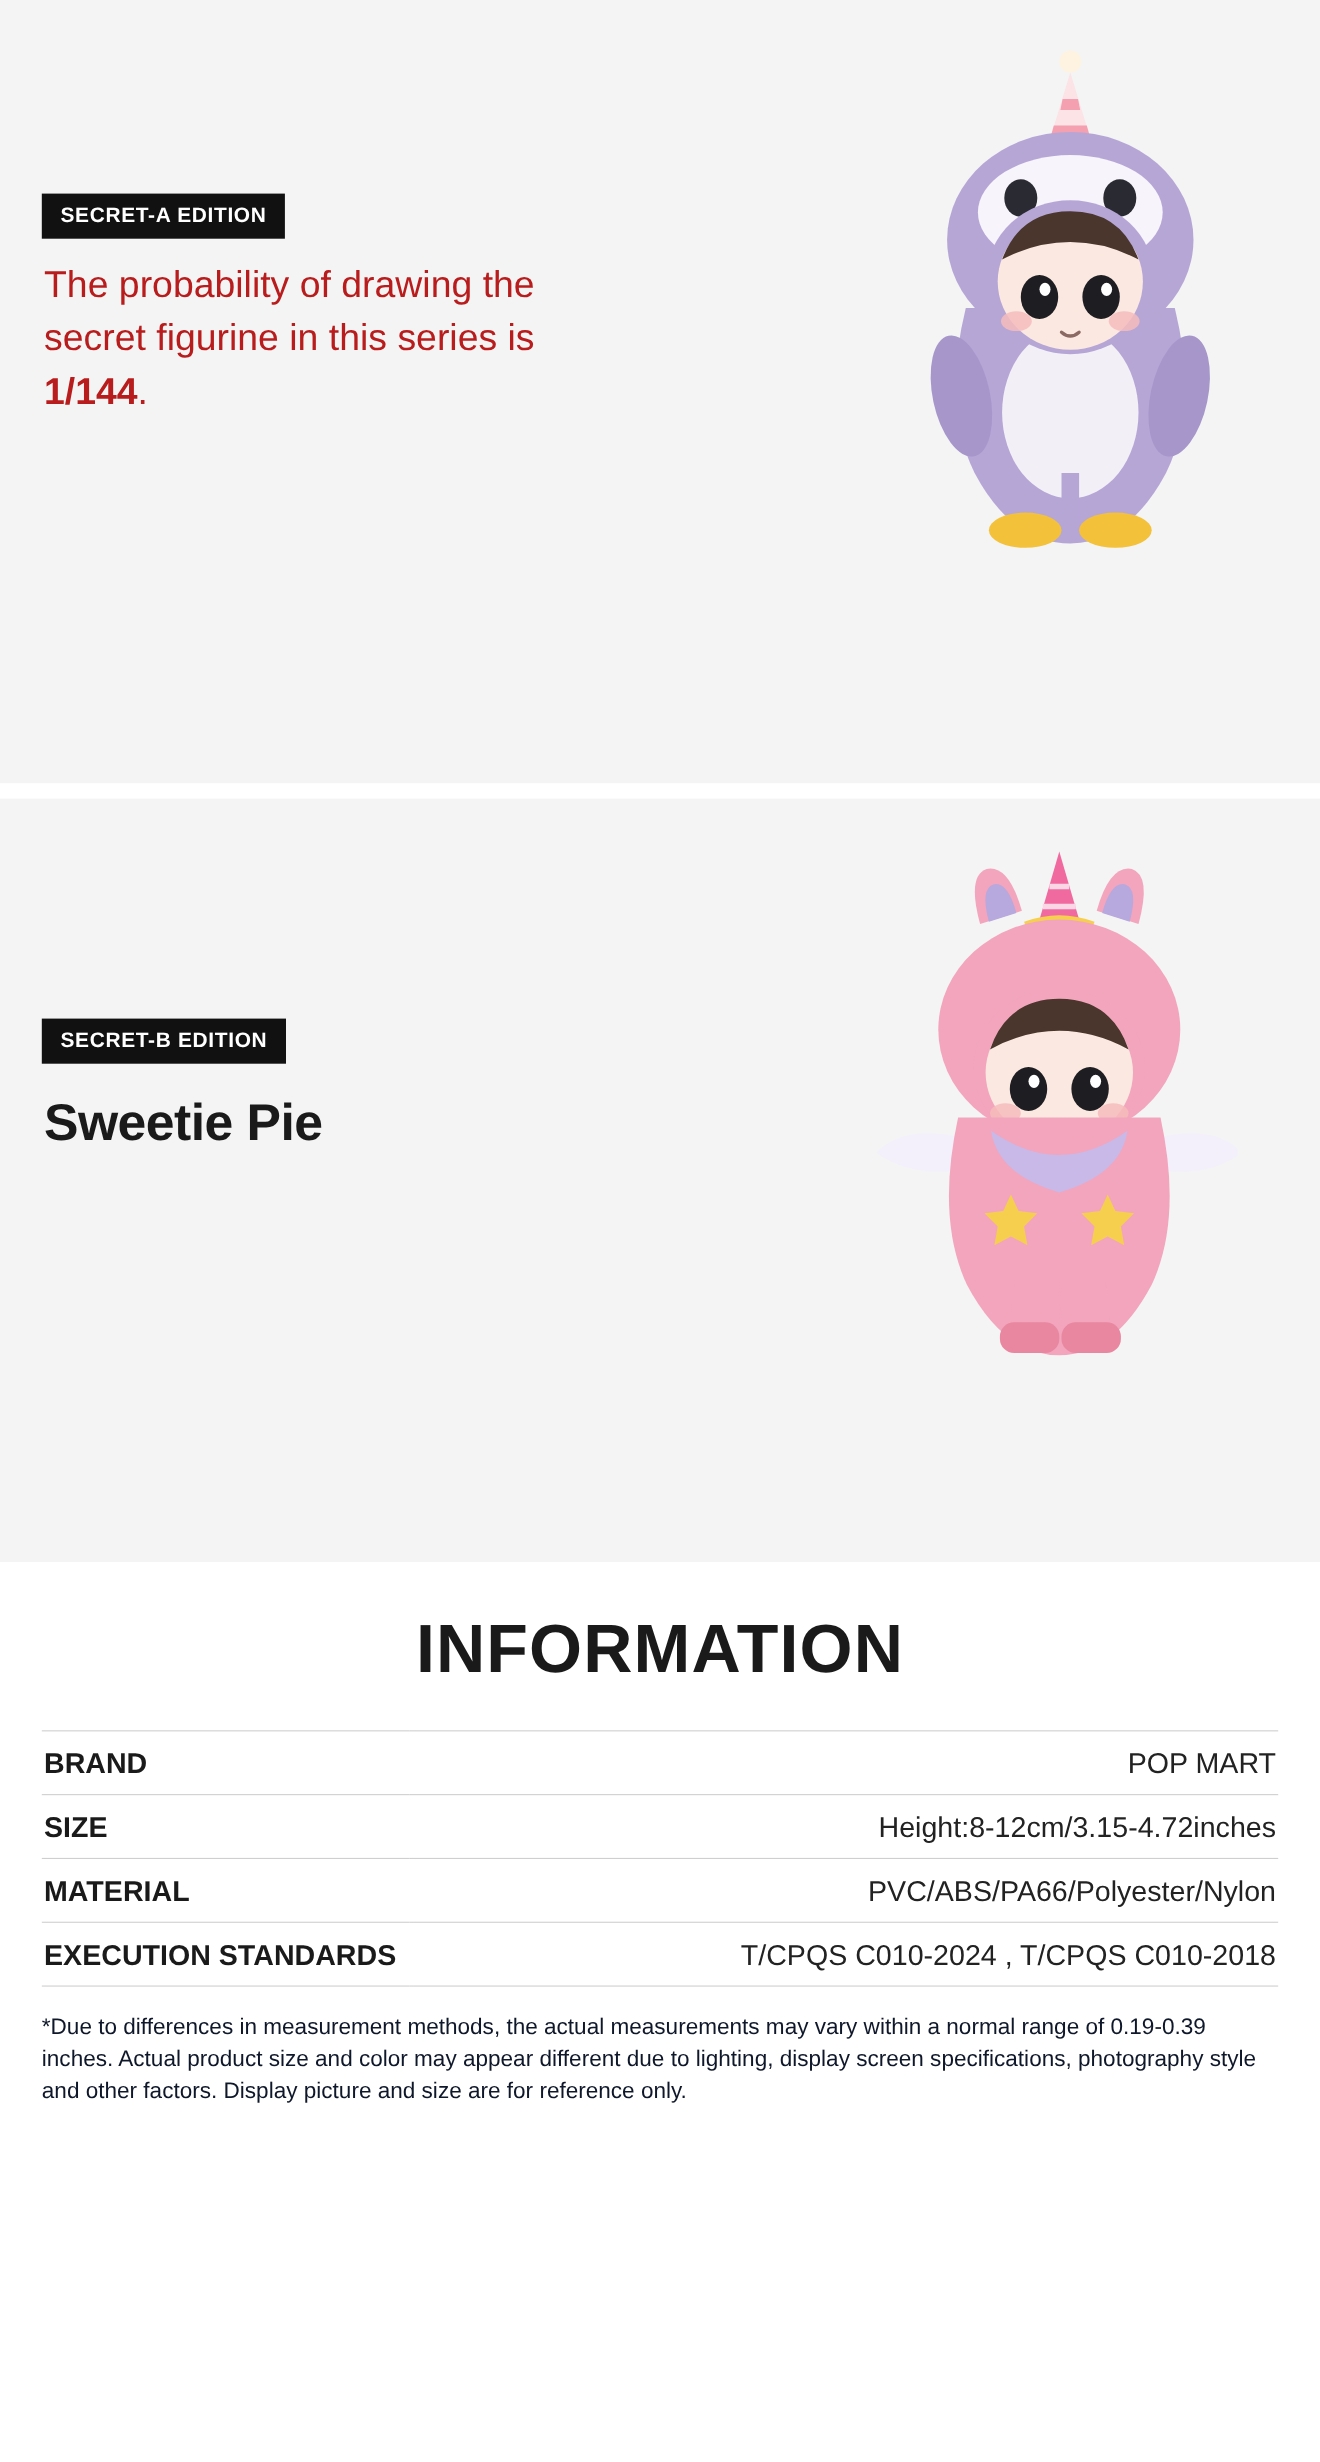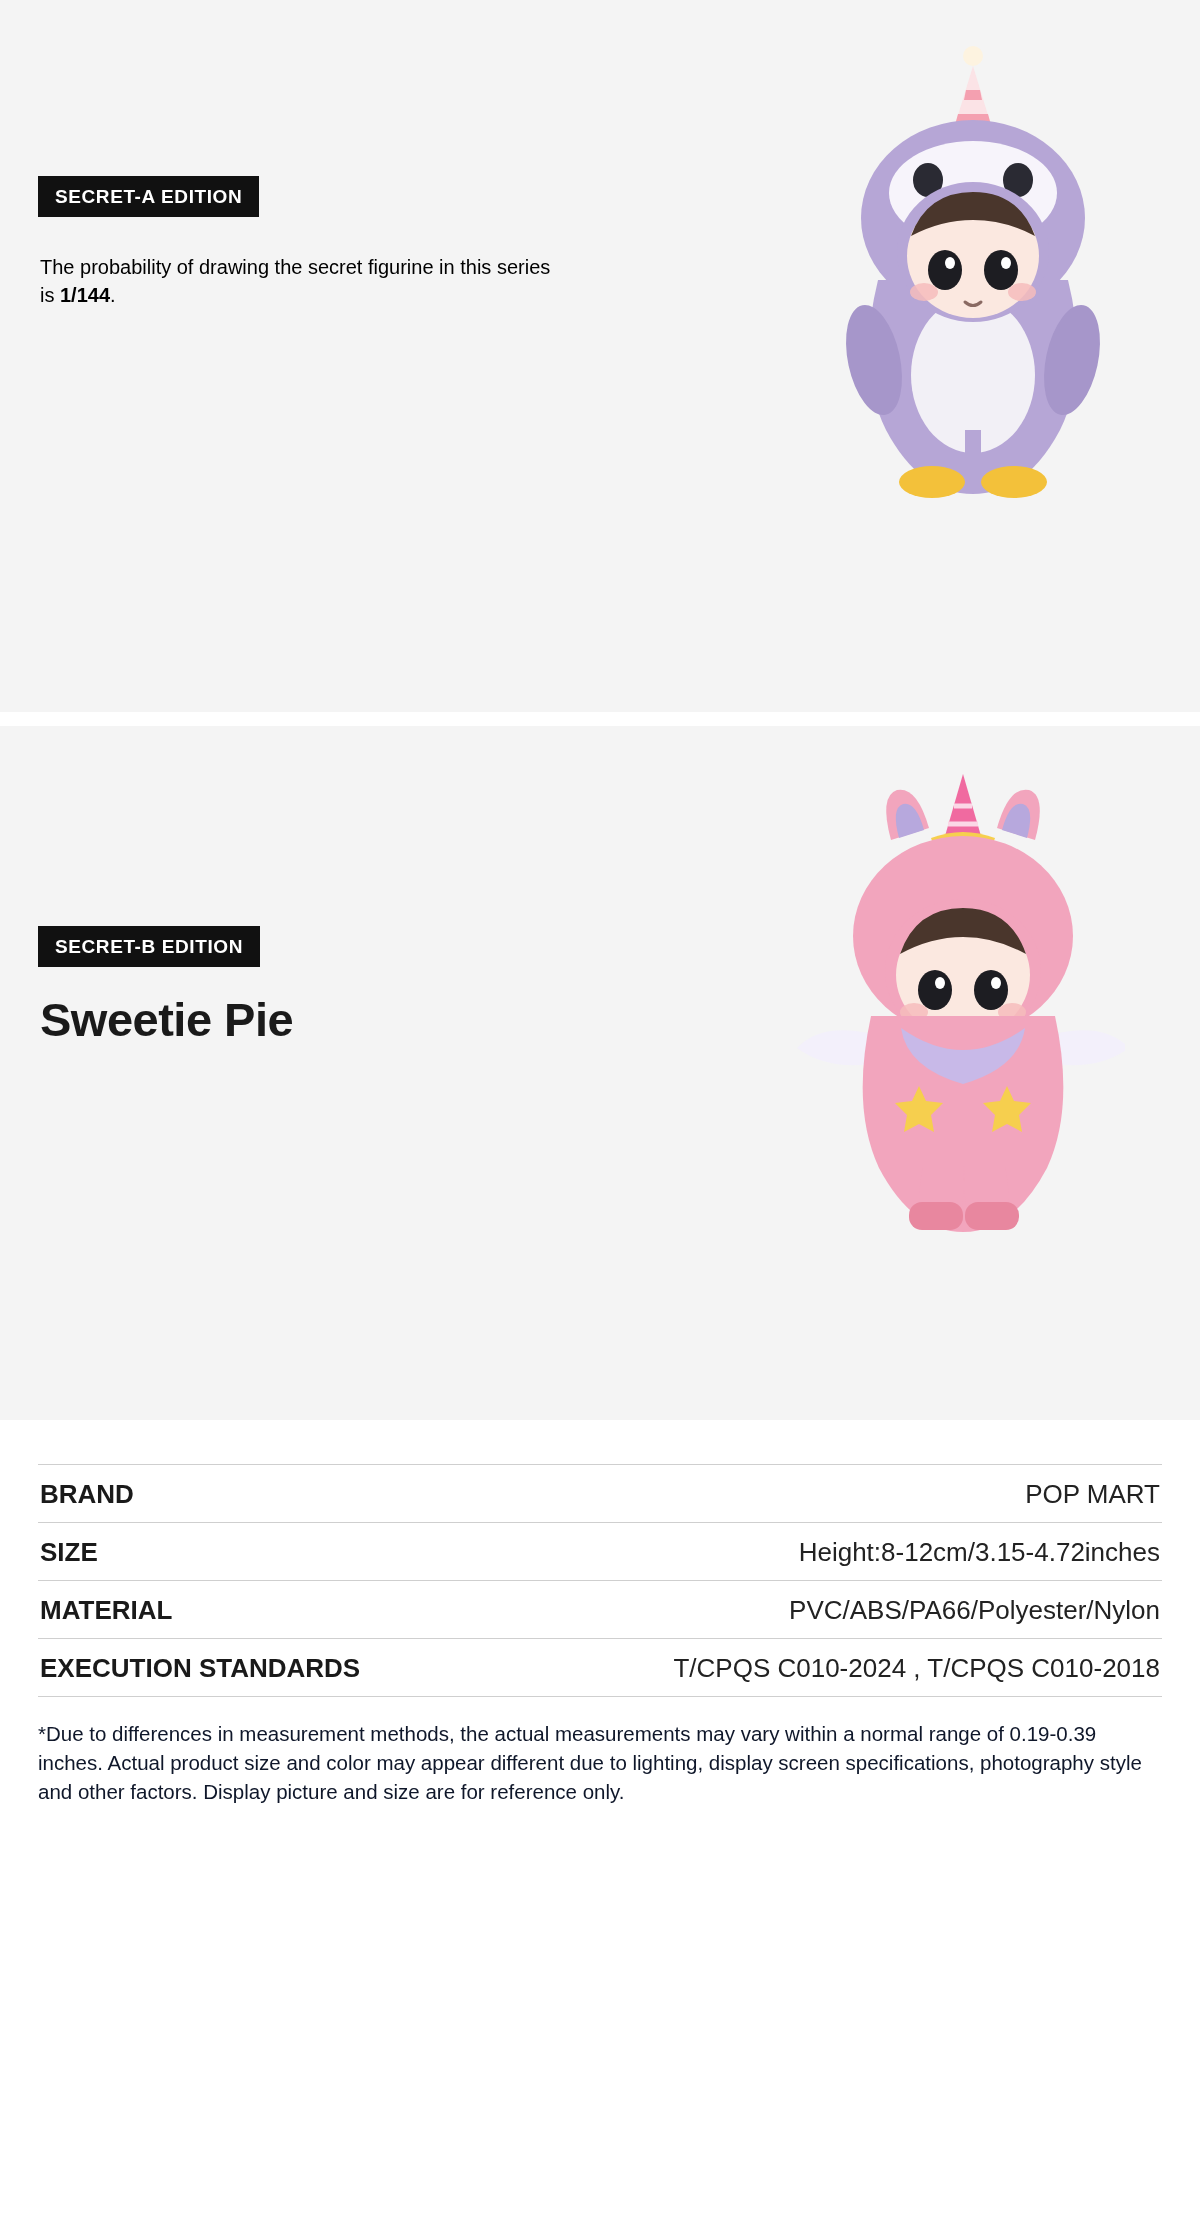--- a/index.html
+++ b/index.html
@@ -61,24 +61,24 @@
     line-height: 1;
   }
   .sec-title {
     font-size: 47px;
     font-weight: bold;
     letter-spacing: -0.5px;
     margin: 28px 0 0 2px;
     line-height: 1.05;
   }
   .sec-desc {
-    font-size: 20px;
+    font-size: 34px;
     line-height: 1.42;
-    margin: 36px 0 0 2px;
-    color: #000000;
+    margin: 18px 0 0 2px;
+    color: #b91c1c;
     max-width: 530px;
   }
   .sec-desc b { font-weight: bold; }
 
   
   .figure-wrap {
     position: absolute;
     right: 0;
     width: 600px;
     height: 100%;
@@ -248,20 +248,21 @@
         <path d="M268 400 q-6 30 -2 48 l40 0 q4 -24 2 -48 z" fill="#f2a5bd"></path>
         <path d="M350 400 q6 30 2 48 l-40 0 q-4 -24 -2 -48 z" fill="#f2a5bd"></path>
 
         <rect x="254" y="436" width="54" height="28" rx="13" fill="#e8879f"></rect>
         <rect x="310" y="436" width="54" height="28" rx="13" fill="#e8879f"></rect>
       </svg>
     </div>
   </section>
 
   <section class="info-block">
+    <h2 class="info-heading">INFORMATION</h2>
 
     <table class="info-table">
       <tbody>
         <tr>
           <td class="info-label">BRAND</td>
           <td class="info-value">POP MART</td>
         </tr>
         <tr>
           <td class="info-label">SIZE</td>
           <td class="info-value">Height:8-12cm/3.15-4.72inches</td>

